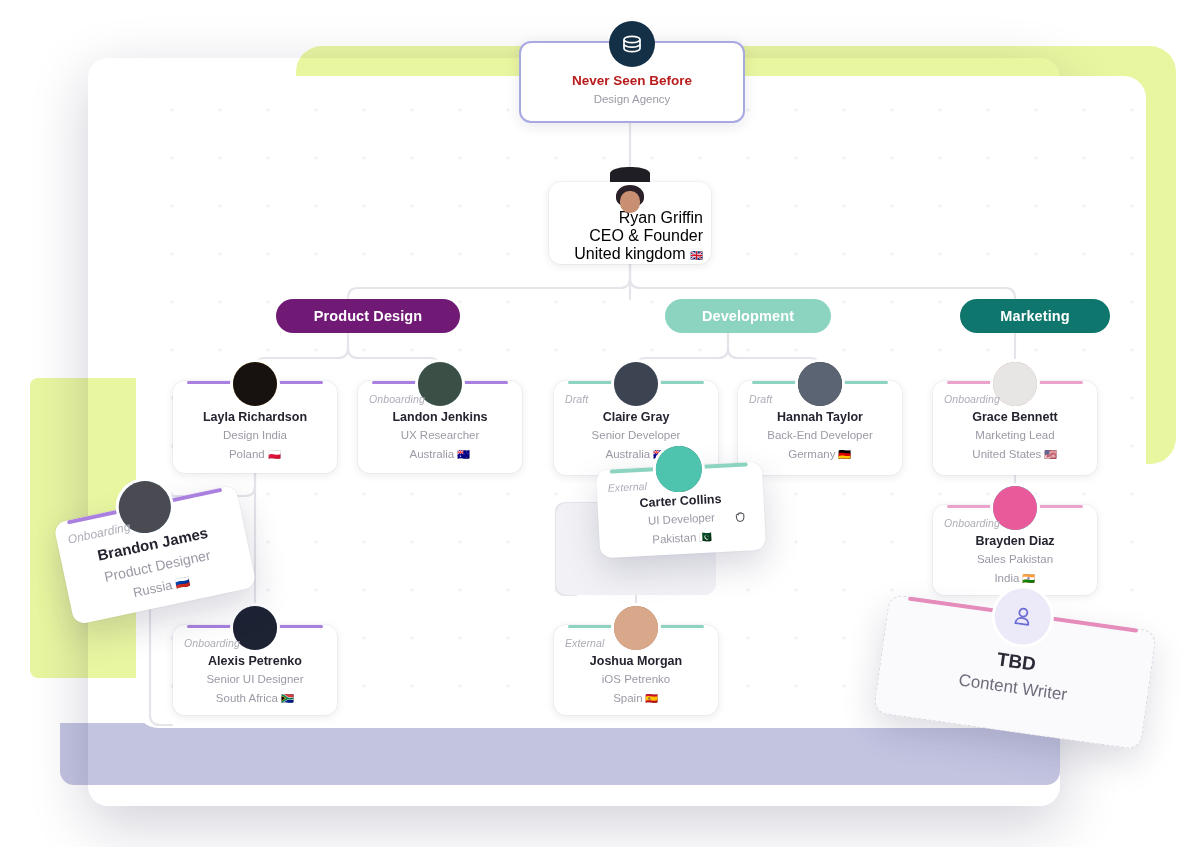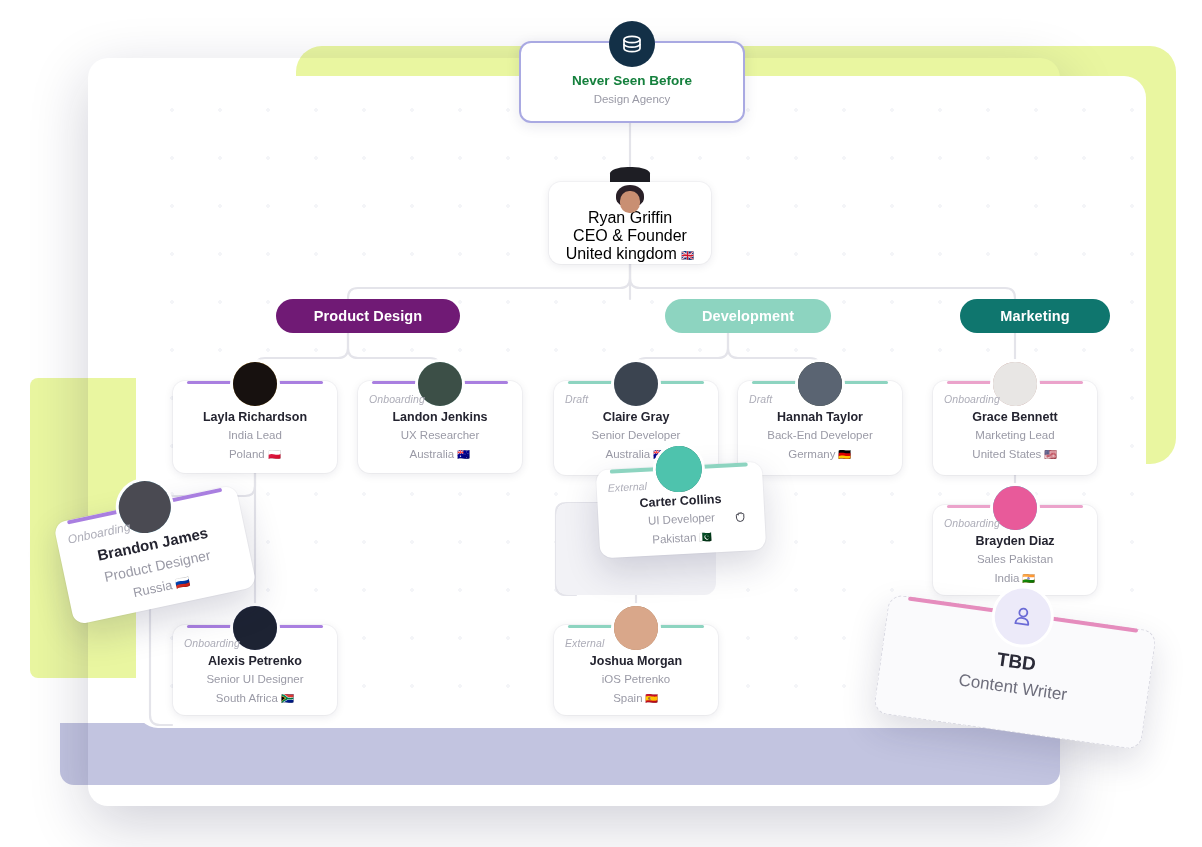--- a/index.html
+++ b/index.html
@@ -74,29 +74,29 @@
     position:absolute;left:519px;top:41px;width:222px;height:78px;
     background:#fff;border:2px solid #a9a9e2;border-radius:12px;z-index:7;
     box-shadow:0 3px 14px rgba(30,30,80,.10);
   }
   .root-logo{
     position:absolute;left:50%;top:-22px;transform:translateX(-50%);
     width:46px;height:46px;border-radius:50%;background:#133047;
     display:flex;align-items:center;justify-content:center;
   }
   .root-body{padding:28px 10px 10px;text-align:center;}
-  .root-title{font-size:13.5px;font-weight:bold;color:#15803d;line-height:1.5;}
+  .root-title{font-size:13.5px;font-weight:bold;color:#b91c1c;line-height:1.5;}
   .root-sub{font-size:11.5px;color:#9a9aa6;line-height:1.55;}
 
   .ceo-card{
     position:absolute;left:549px;top:182px;width:162px;height:82px;
     background:#fff;border-radius:12px;z-index:7;
     box-shadow:0 2px 10px rgba(25,25,60,.09), 0 0 0 1px rgba(30,30,70,.035);
   }
-  .ceo-body{padding:27px 8px 10px;text-align:center;}
+  .ceo-body{padding:27px 8px 10px;text-align:right;}
 
   
   .pill{
     position:absolute;height:34px;border-radius:17px;z-index:6;
     display:flex;align-items:center;justify-content:center;
     color:#fff;font-size:14.5px;font-weight:bold;letter-spacing:.1px;
     padding:0 20px;white-space:nowrap;
   }
   .pill-purple{background:#701a75;}
   .pill-teal{background:#8dd4c0;}
@@ -226,21 +226,21 @@
   <div class="topbar" style="background:#a97fe0;"></div>
   <div class="avatar" style="background:#e0b055;">
     <div class="av">
       <div class="hair" style="top:4px;width:26px;height:24px;background:#241a18;"></div>
       <div class="face" style="top:10px;width:17px;height:21px;background:#6b4430;"></div>
       <div class="body" style="width:36px;height:13px;background:#17110f;"></div>
     </div>
   </div>
   <div class="body">
     <div class="nm">Layla Richardson</div>
-    <div class="rl">India Lead</div>
+    <div class="rl">Design India</div>
     <div class="ct">
       <span>Poland</span>
       <span class="flag">🇵🇱</span>
     </div>
   </div>
 </div>
 
 <div class="card" style="left:358px;top:381px;width:164px;height:92px;">
   <div class="topbar" style="background:#a97fe0;"></div>
   <div class="avatar" style="background:#a9d6cd;">

